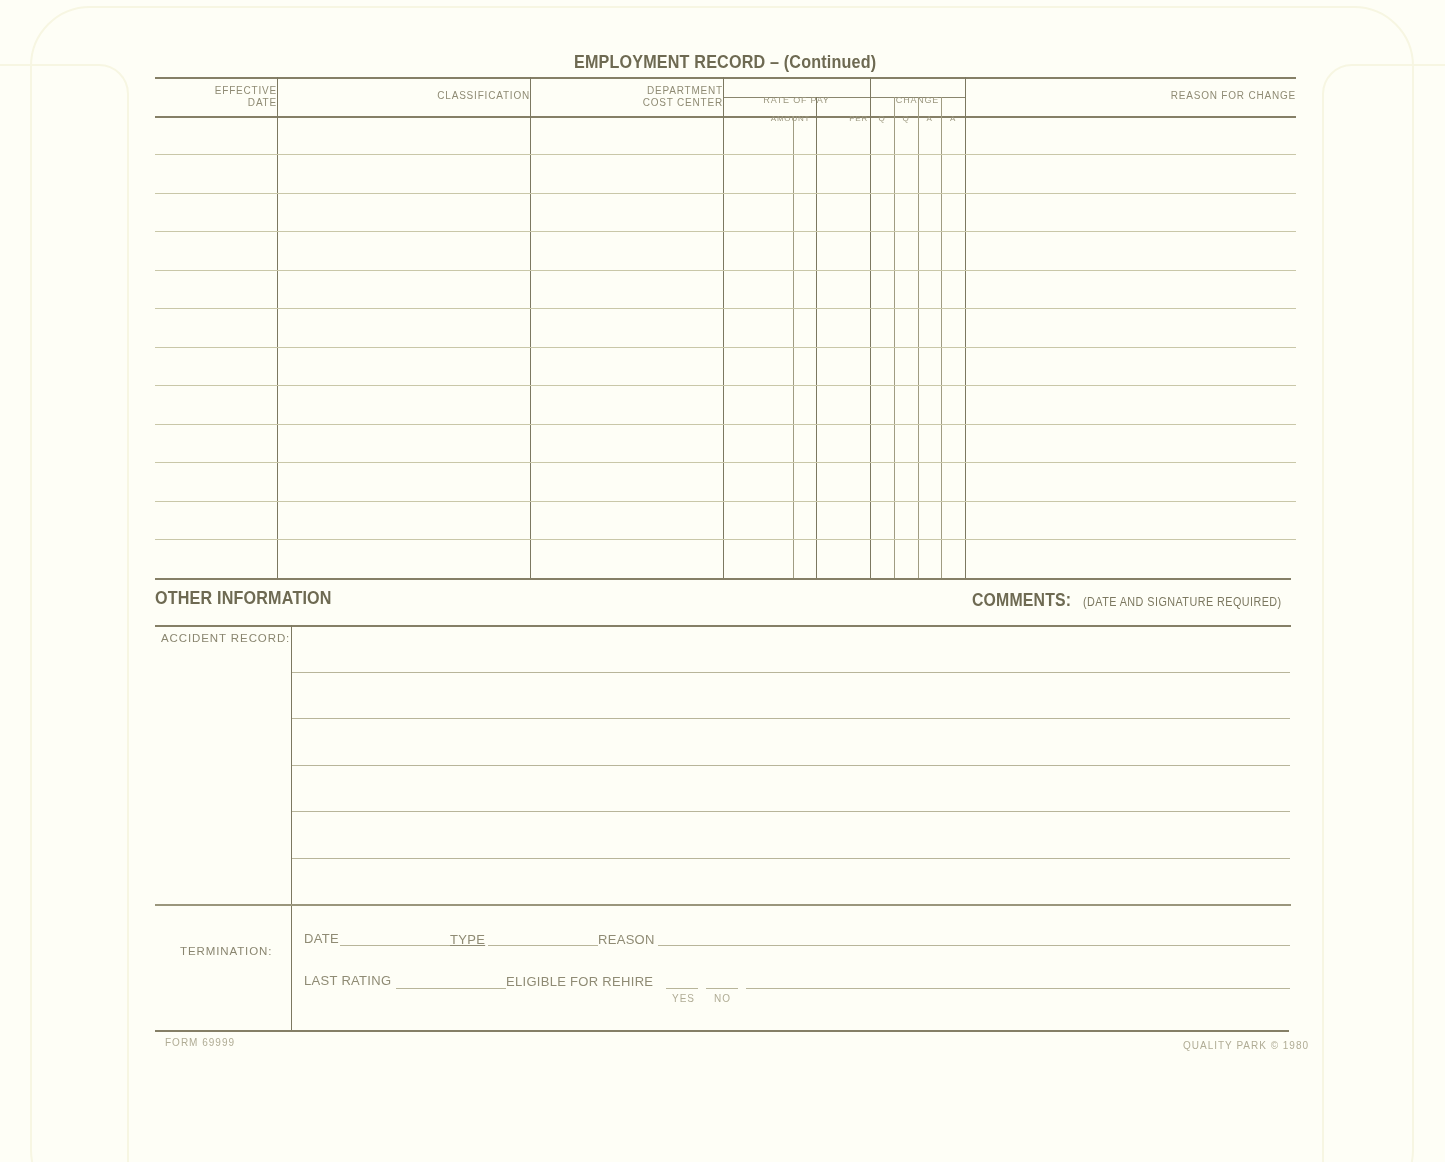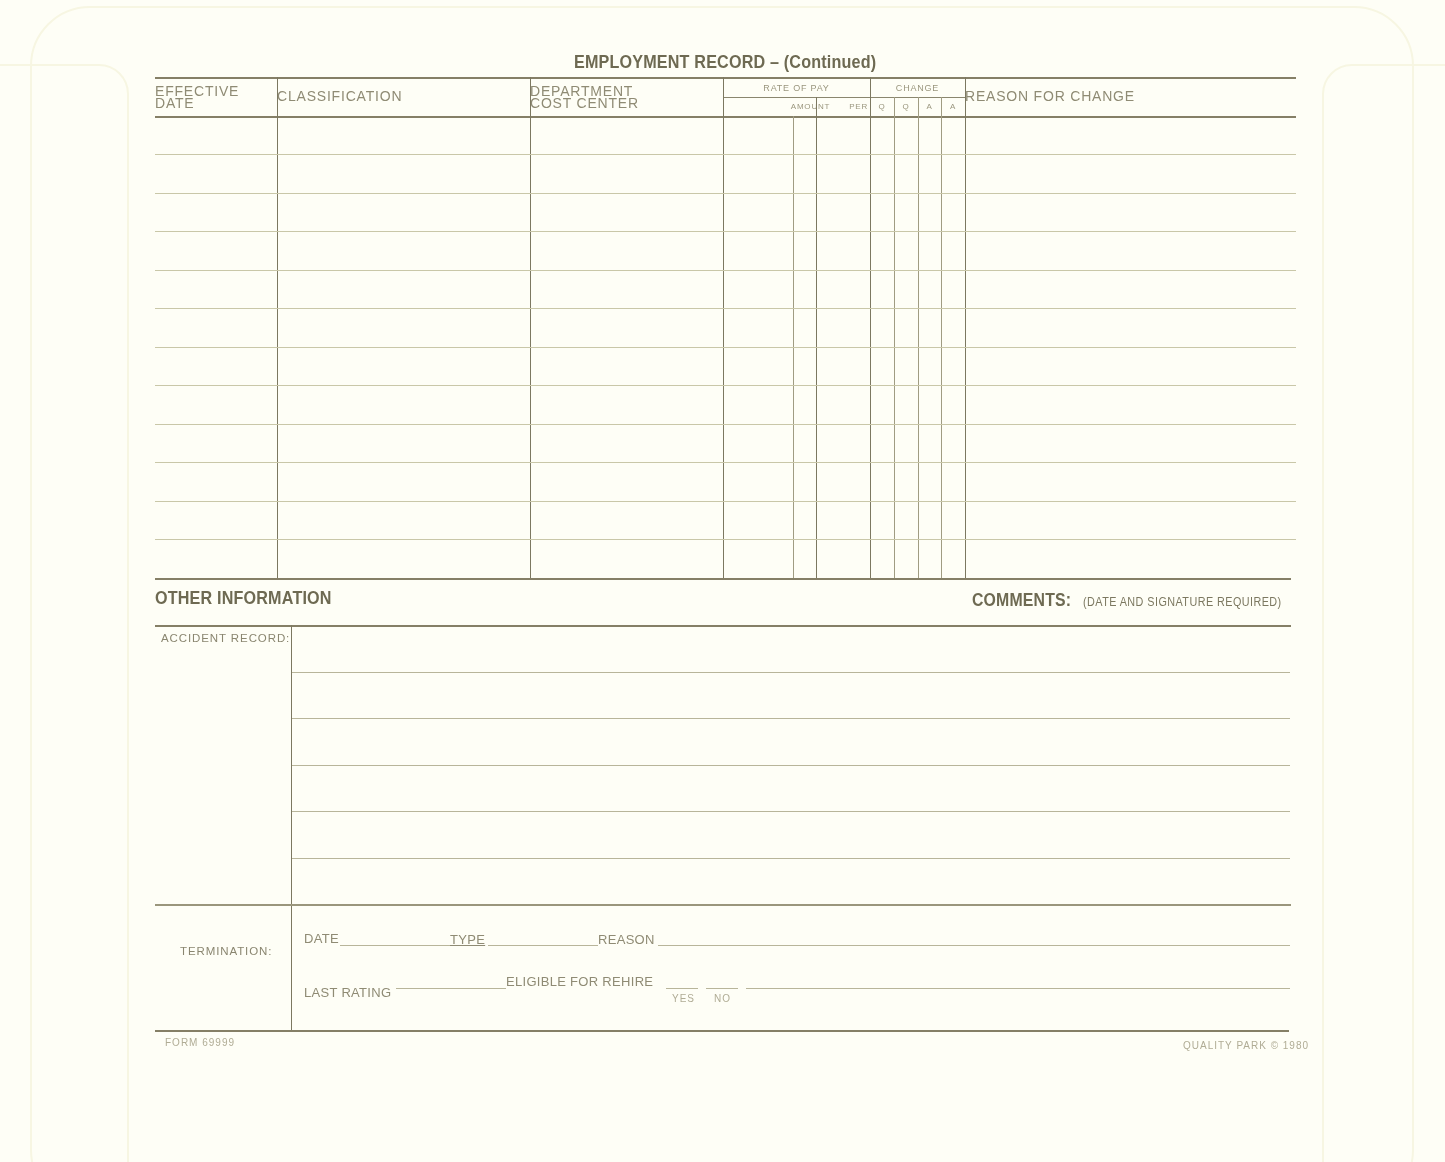--- a/index.html
+++ b/index.html
@@ -5,22 +5,22 @@
   html, body { margin:0; padding:0; }
   body { width:1445px; height:1162px; background:#fefef6; position:relative; overflow:hidden; font-family:"Liberation Sans", sans-serif; color:#8a8670; }
   .card-edge { position:absolute; border:2px solid #f7f6e2; border-radius:40px; }
   .abs { position:absolute; }
   .hline { position:absolute; height:0; border-top:1px solid #c9c7a8; }
   .hline.thick { border-top:2px solid #857f66; }
   .hline.med { border-top:1px solid #a7a38a; }
   .vline { position:absolute; width:0; border-left:1px solid #7c7860; }
   .vline.thin { border-left:1px solid #a09c82; }
   .title { font-family:"Liberation Sans Narrow","Liberation Sans", sans-serif; font-weight:bold; color:#6e6a52; font-size:19px; letter-spacing:0.2px; transform:scaleX(0.85); transform-origin:left center; white-space:nowrap; }
-  .hdr { font-size:14px; letter-spacing:0.8px; color:#8f8b74; text-align:left; line-height:12px; }
-  .hdr-sm { font-size:8px; letter-spacing:0.8px; color:#9a967e; text-align:center; }
+  .hdr { font-size:10px; letter-spacing:0.8px; color:#8f8b74; text-align:right; line-height:12px; }
+  .hdr-sm { font-size:8px; letter-spacing:0.8px; color:#9a967e; text-align:center;margin-top:12px; }
   .lbl { font-size:11.5px; letter-spacing:0.9px; color:#8a8670; white-space:nowrap; }
   .field { font-size:13px; color:#8f8b74; letter-spacing:0.3px; white-space:nowrap; }
   .tiny { font-size:10px; letter-spacing:1px; color:#b0ac95; white-space:nowrap; }
   .cell { position:absolute; }
   .rule { position:absolute; border-top:1px solid #b8b59a; height:0; }
 </style>
 </head>
 <body>
 
 <div class="card-edge" style="left:30px; top:6px; width:1380px; height:1200px; border-radius:60px;"></div>
@@ -38,21 +38,21 @@
   <div class="abs hdr" style="left:155px; width:122px; top:85px;">
     <div>EFFECTIVE</div>
     <div>DATE</div>
   </div>
   <div class="abs hdr" style="left:277px; width:253px; top:90px;">CLASSIFICATION</div>
   <div class="abs hdr" style="left:530px; width:193px; top:85px;">
     <div>DEPARTMENT</div>
     <div>COST CENTER</div>
   </div>
   <div class="abs hdr-sm" style="left:723px; width:147px; top:83px; font-size:9px;">RATE OF PAY</div>
-  <div class="abs hdr-sm" style="left:764px; width:93px; top:102px;">AMOUNT</div>
+  <div class="abs hdr-sm" style="left:744px; width:93px; top:102px;">AMOUNT</div>
   <div class="abs hdr-sm" style="left:820px; width:48px; top:102px; text-align:right;">PER</div>
   <div class="abs hdr-sm" style="left:870px; width:95px; top:83px; font-size:9px;">CHANGE</div>
   <div class="abs hdr-sm" style="left:870px; width:24px; top:102px;">Q</div>
   <div class="abs hdr-sm" style="left:894px; width:24px; top:102px;">Q</div>
   <div class="abs hdr-sm" style="left:918px; width:23px; top:102px;">A</div>
   <div class="abs hdr-sm" style="left:941px; width:24px; top:102px;">A</div>
   <div class="abs hdr" style="left:965px; width:331px; top:90px;">REASON FOR CHANGE</div>
 
   <div class="vline" style="left:277px; top:77px; height:501px;"></div>
   <div class="vline" style="left:530px; top:77px; height:501px;"></div>
@@ -105,21 +105,21 @@
 
 <div class="abs lbl" style="left:180px; top:945px;text-align:right;">TERMINATION:</div>
 
 <div class="abs field" style="left:304px; top:931px;">DATE</div>
 <div class="rule" style="left:340px; width:110px; top:945px;"></div>
 <div class="abs field" style="left:450px; top:932px;text-decoration:underline;">TYPE</div>
 <div class="rule" style="left:488px; width:110px; top:945px;"></div>
 <div class="abs field" style="left:598px; top:932px;">REASON</div>
 <div class="rule" style="left:658px; width:632px; top:945px;"></div>
 
-<div class="abs field" style="left:304px; top:973px;margin-top:12px;">LAST RATING</div>
+<div class="abs field" style="left:304px; top:973px;">LAST RATING</div>
 <div class="rule" style="left:396px; width:110px; top:988px;"></div>
 <div class="abs field" style="left:506px; top:974px;">ELIGIBLE FOR REHIRE</div>
 <div class="rule" style="left:666px; width:32px; top:988px;"></div>
 <div class="rule" style="left:706px; width:32px; top:988px;"></div>
 <div class="rule" style="left:746px; width:544px; top:988px;"></div>
 <div class="abs tiny" style="left:672px; top:993px;">YES</div>
 <div class="abs tiny" style="left:714px; top:993px;">NO</div>
 
 <div class="hline thick" style="left:155px; width:1134px; top:1030px;"></div>
 

